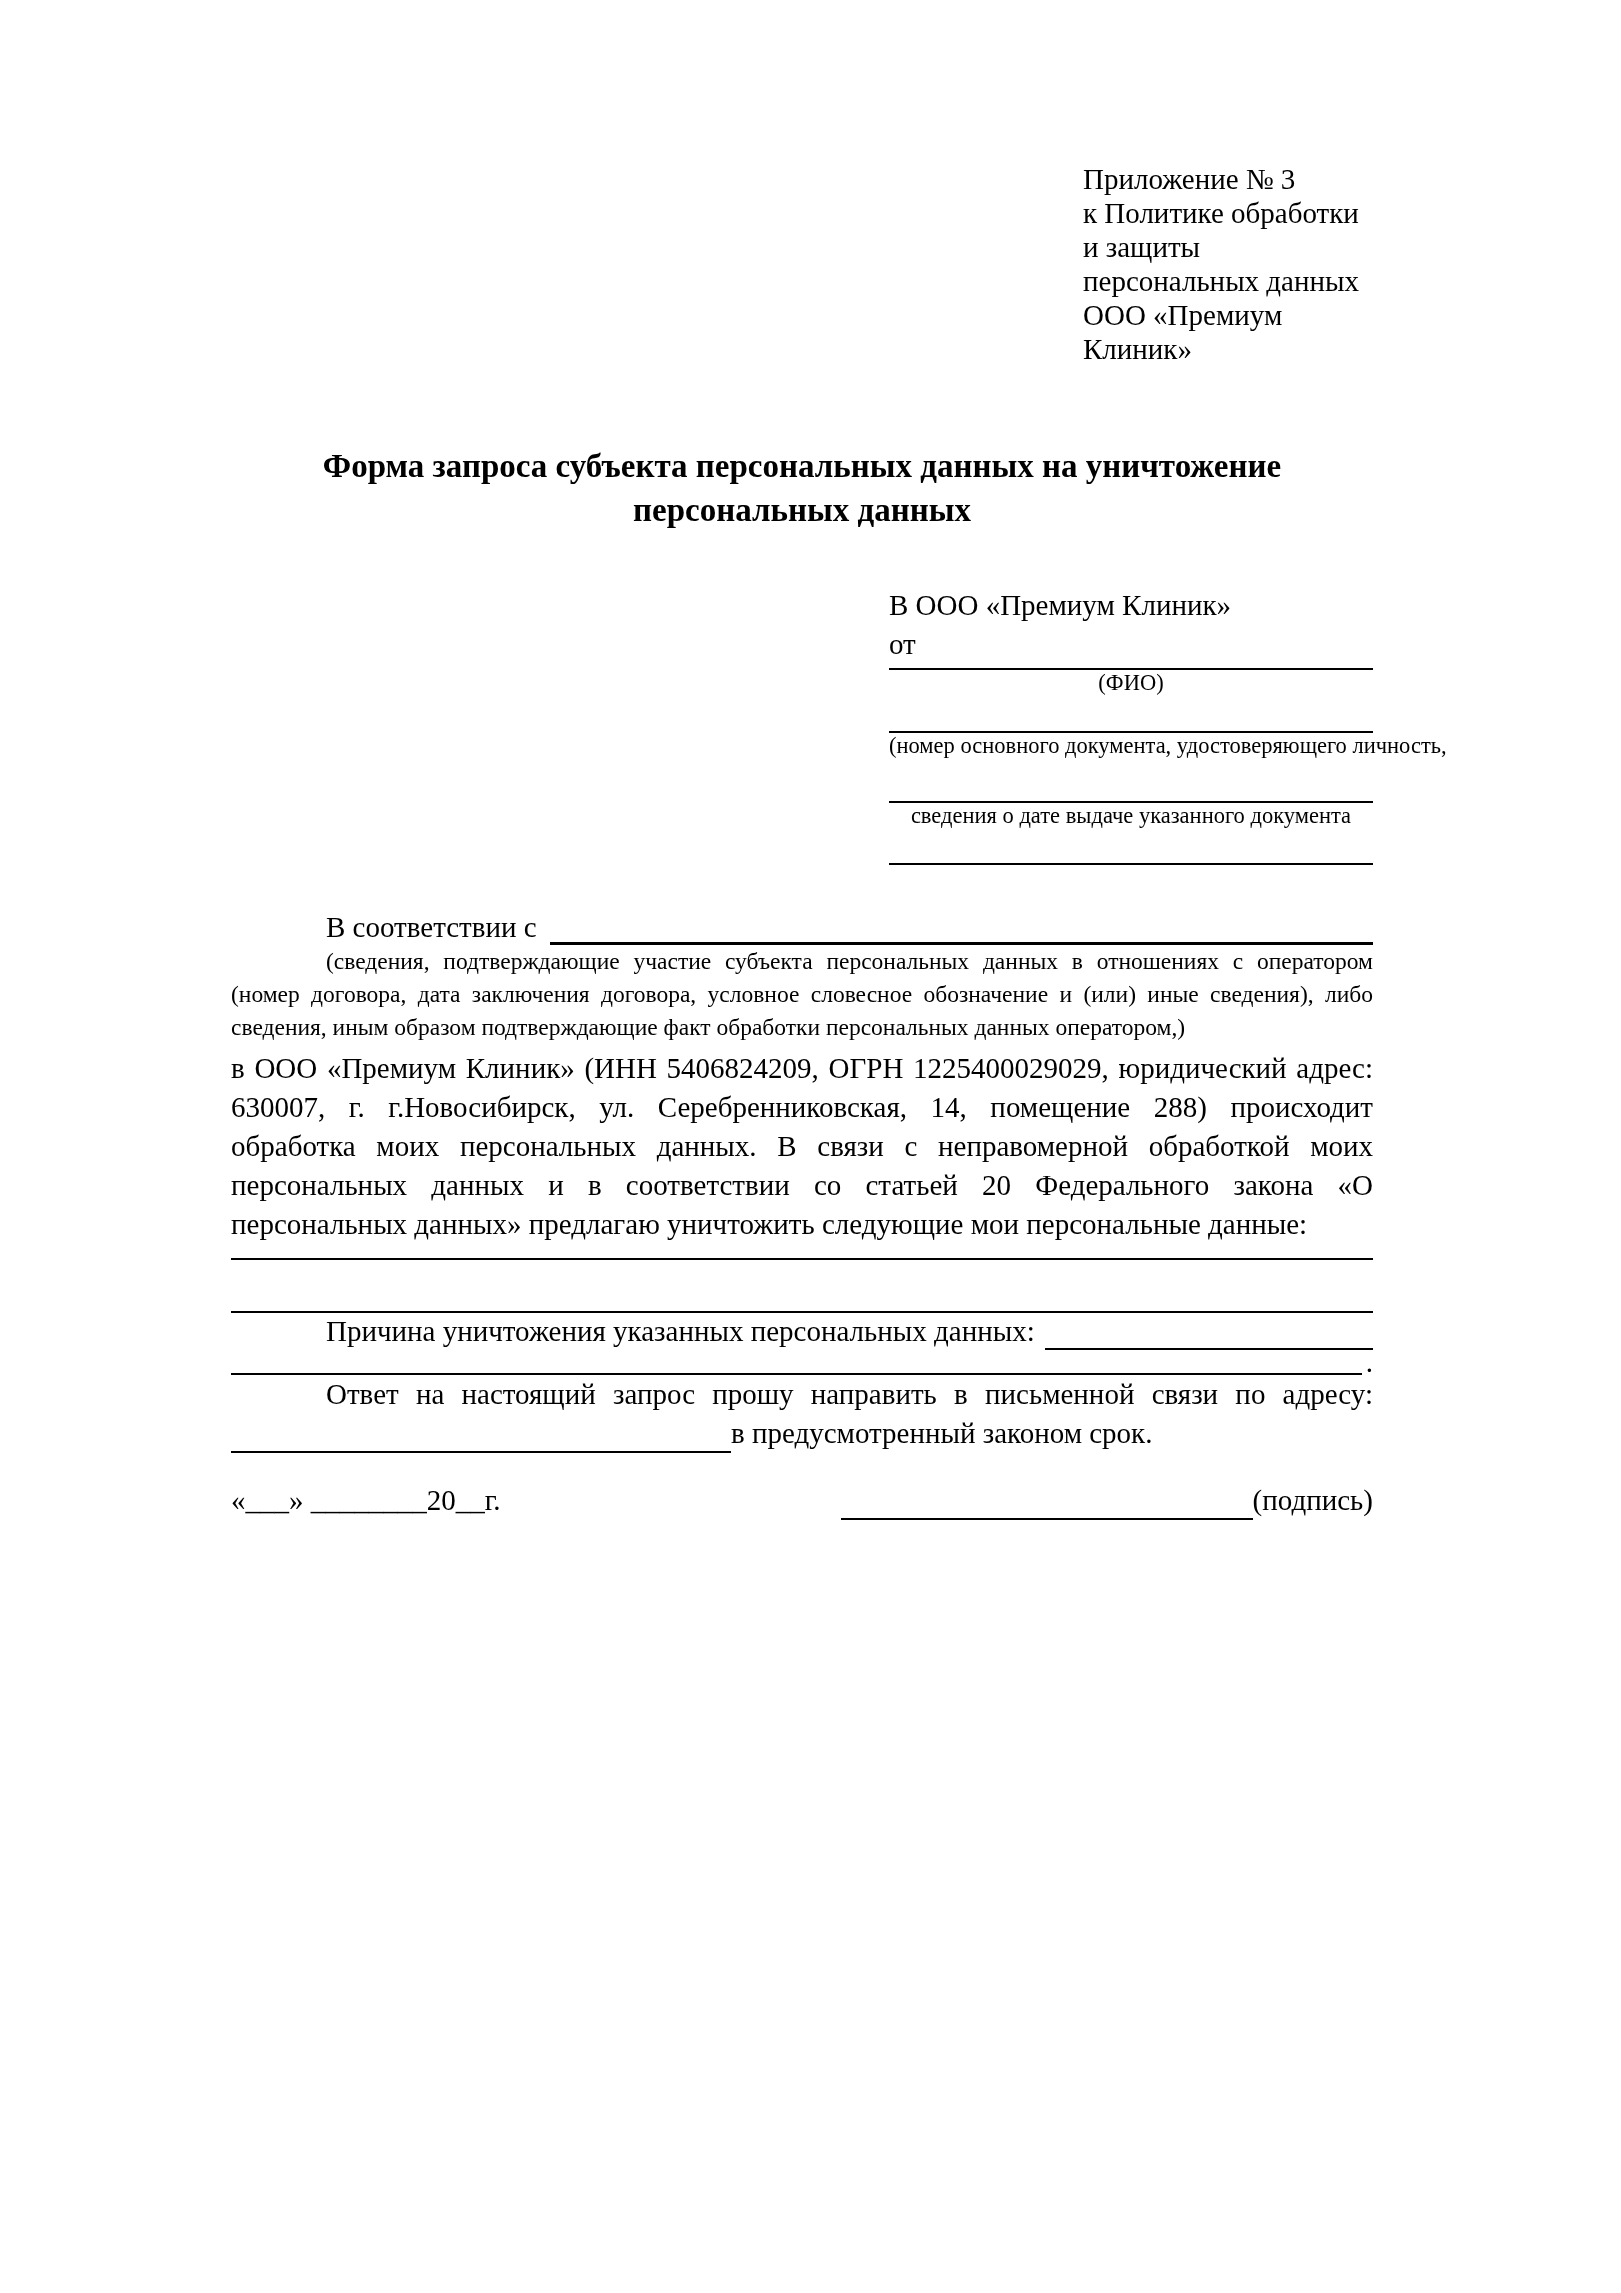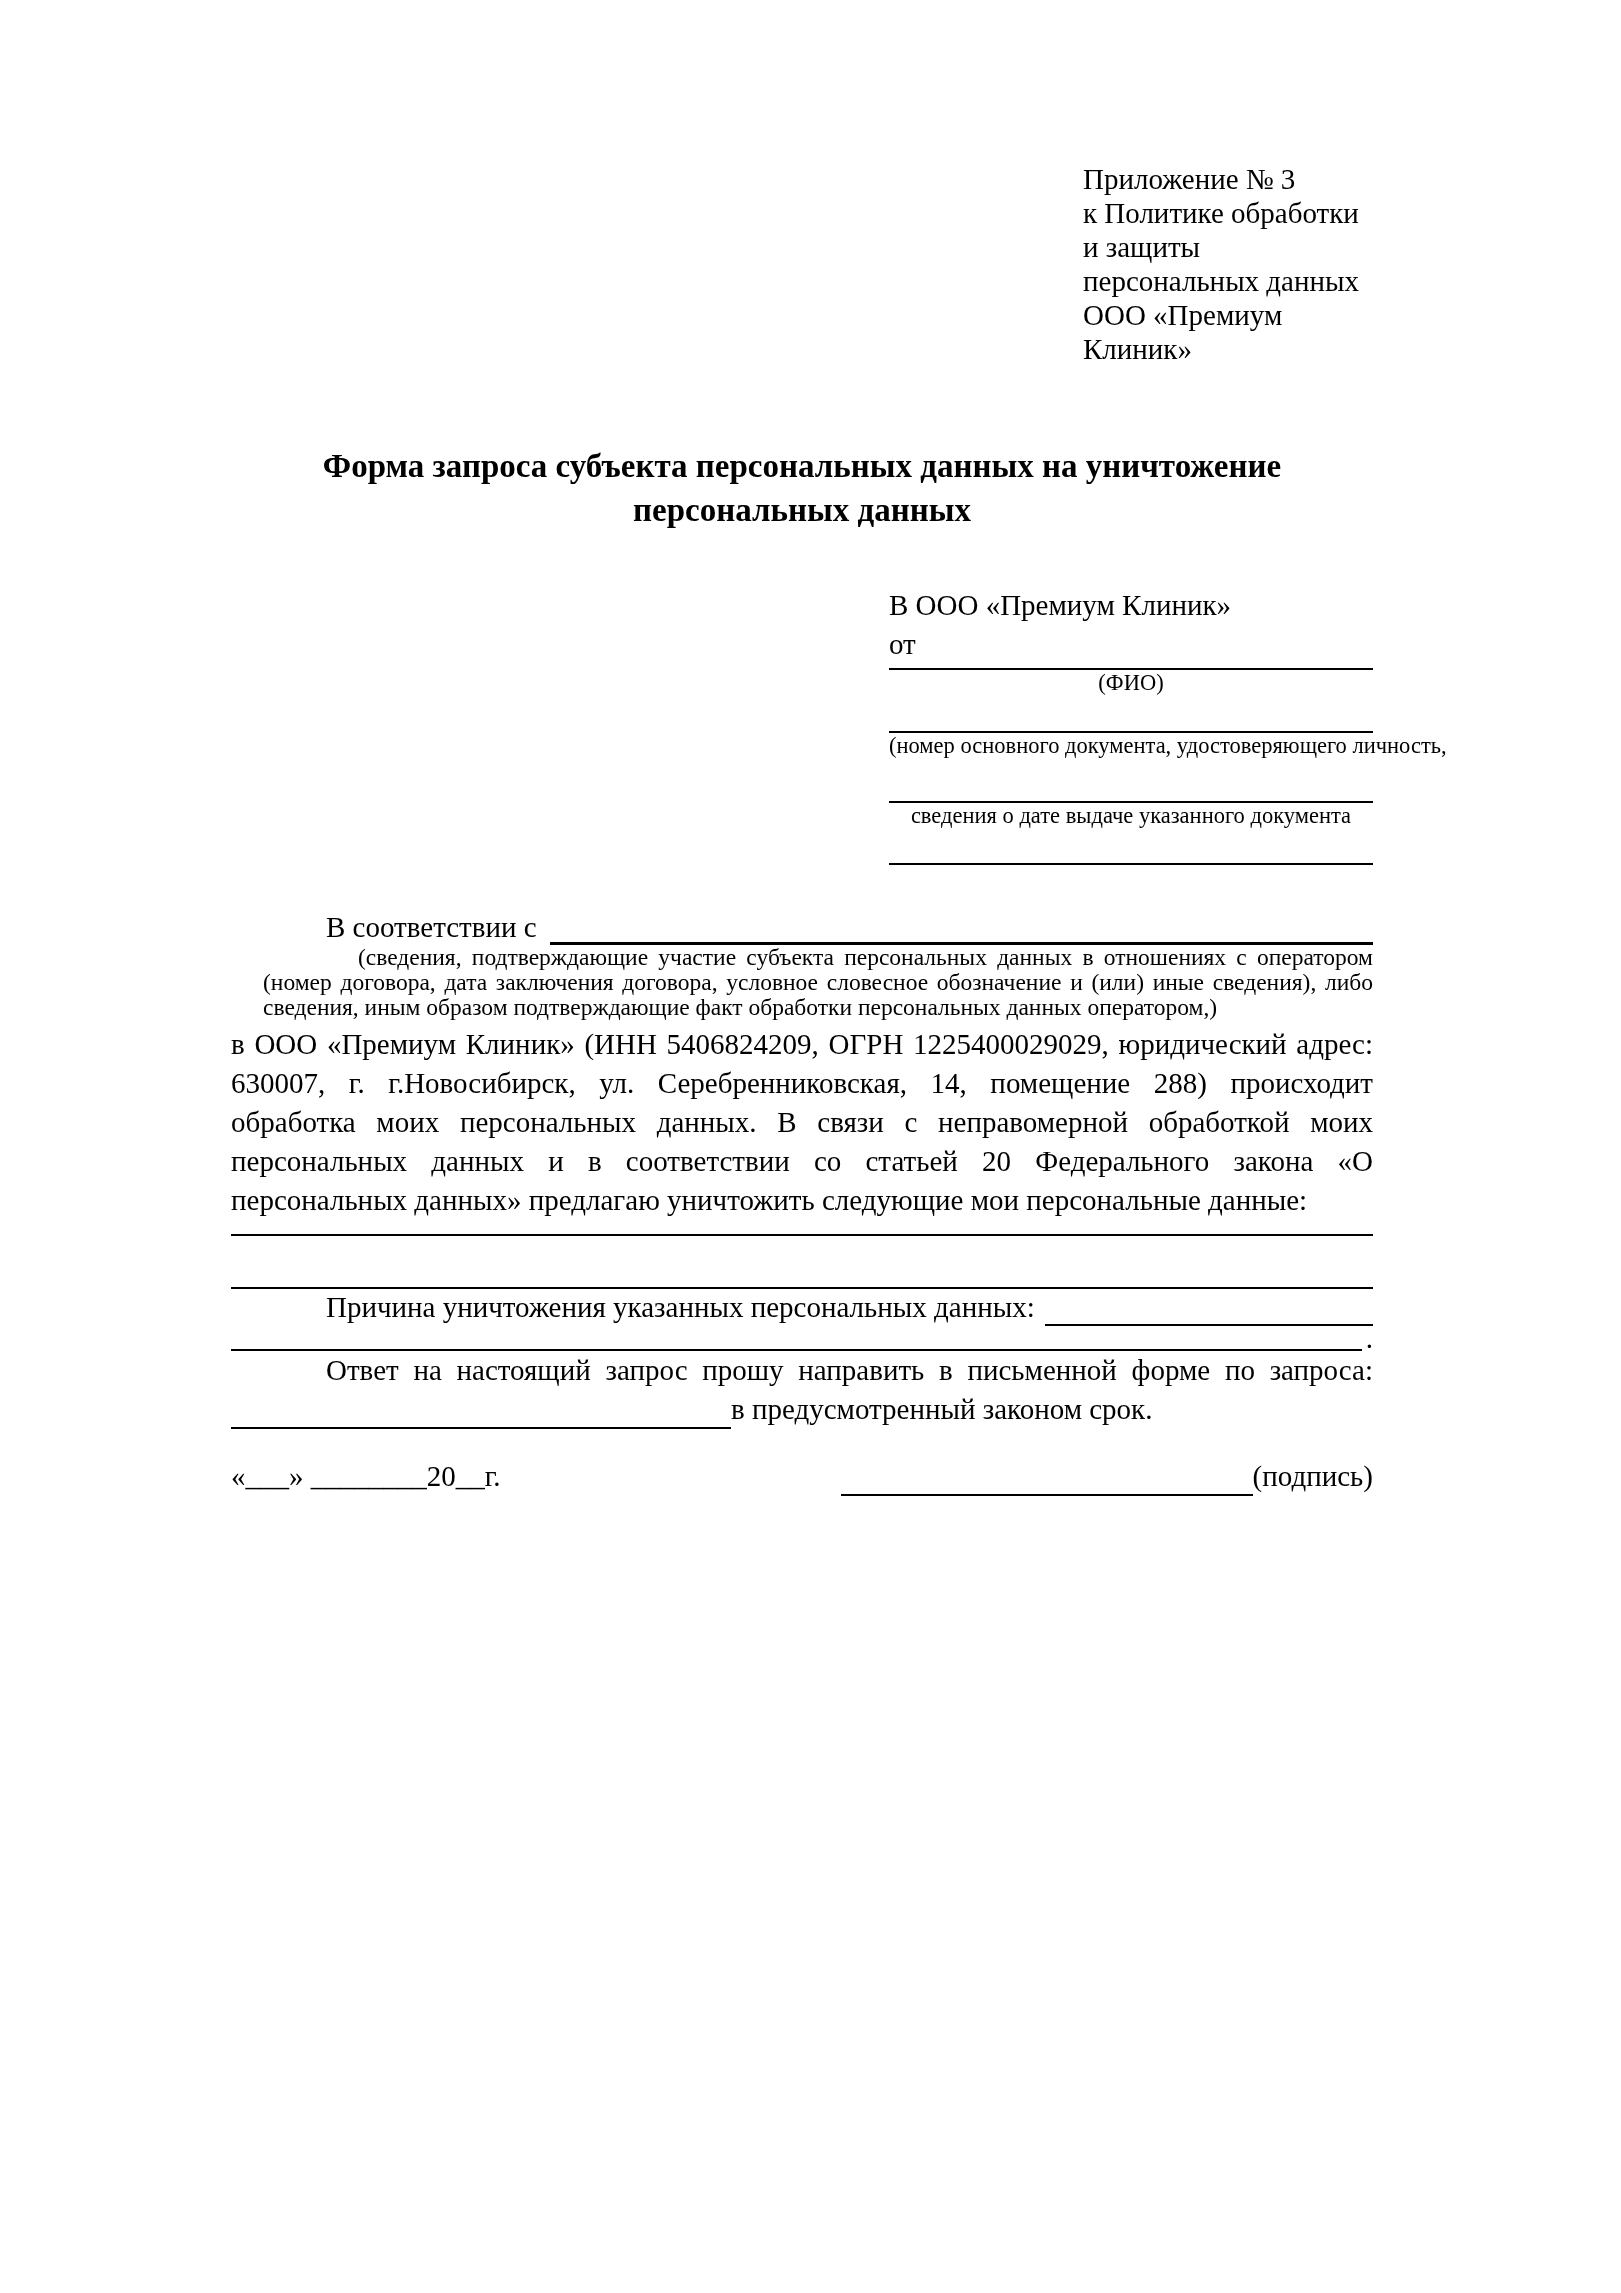--- a/index.html
+++ b/index.html
@@ -54,24 +54,23 @@
     margin-top: 45px;
     height: 35px;
   }
   .indent { flex: 0 0 95px; }
   .accordance-label { white-space: nowrap; padding-right: 13.7px; line-height: 35px; }
   .accordance .fill { flex: 1 1 auto; border-bottom: 3.9px solid #000; height: 29px; }
 
   
   .small-note {
     font-size: 23.5px;
-    line-height: 25px;
+    line-height: 33px;
     text-align: justify;
     text-indent: 95px;
-    margin-left: 32px;
   }
 
   
   .main-para {
     margin-top: 4.9px;
     line-height: 39px;
     text-align: justify;
   }
 
   
@@ -149,21 +148,21 @@
     <span class="indent"></span>
     <span class="reason-label">Причина уничтожения указанных персональных данных:</span>
     <span class="fill"></span>
   </div>
 
   <div class="blank-c">
     <span class="fill"></span>
     <span>.</span>
   </div>
 
-  <div class="answer-line1">Ответ на настоящий запрос прошу направить в письменной форме по запроса:</div>
+  <div class="answer-line1">Ответ на настоящий запрос прошу направить в письменной связи по адресу:</div>
 
   <div class="answer-line2">
     <span class="fill"></span>
     <span class="answer-tail">в предусмотренный законом срок.</span>
   </div>
 
   <div class="footer-row">
     <span class="date-text">«___» ________20__г.</span>
     <span class="footer-spacer"></span>
     <span class="sign-fill"></span>

